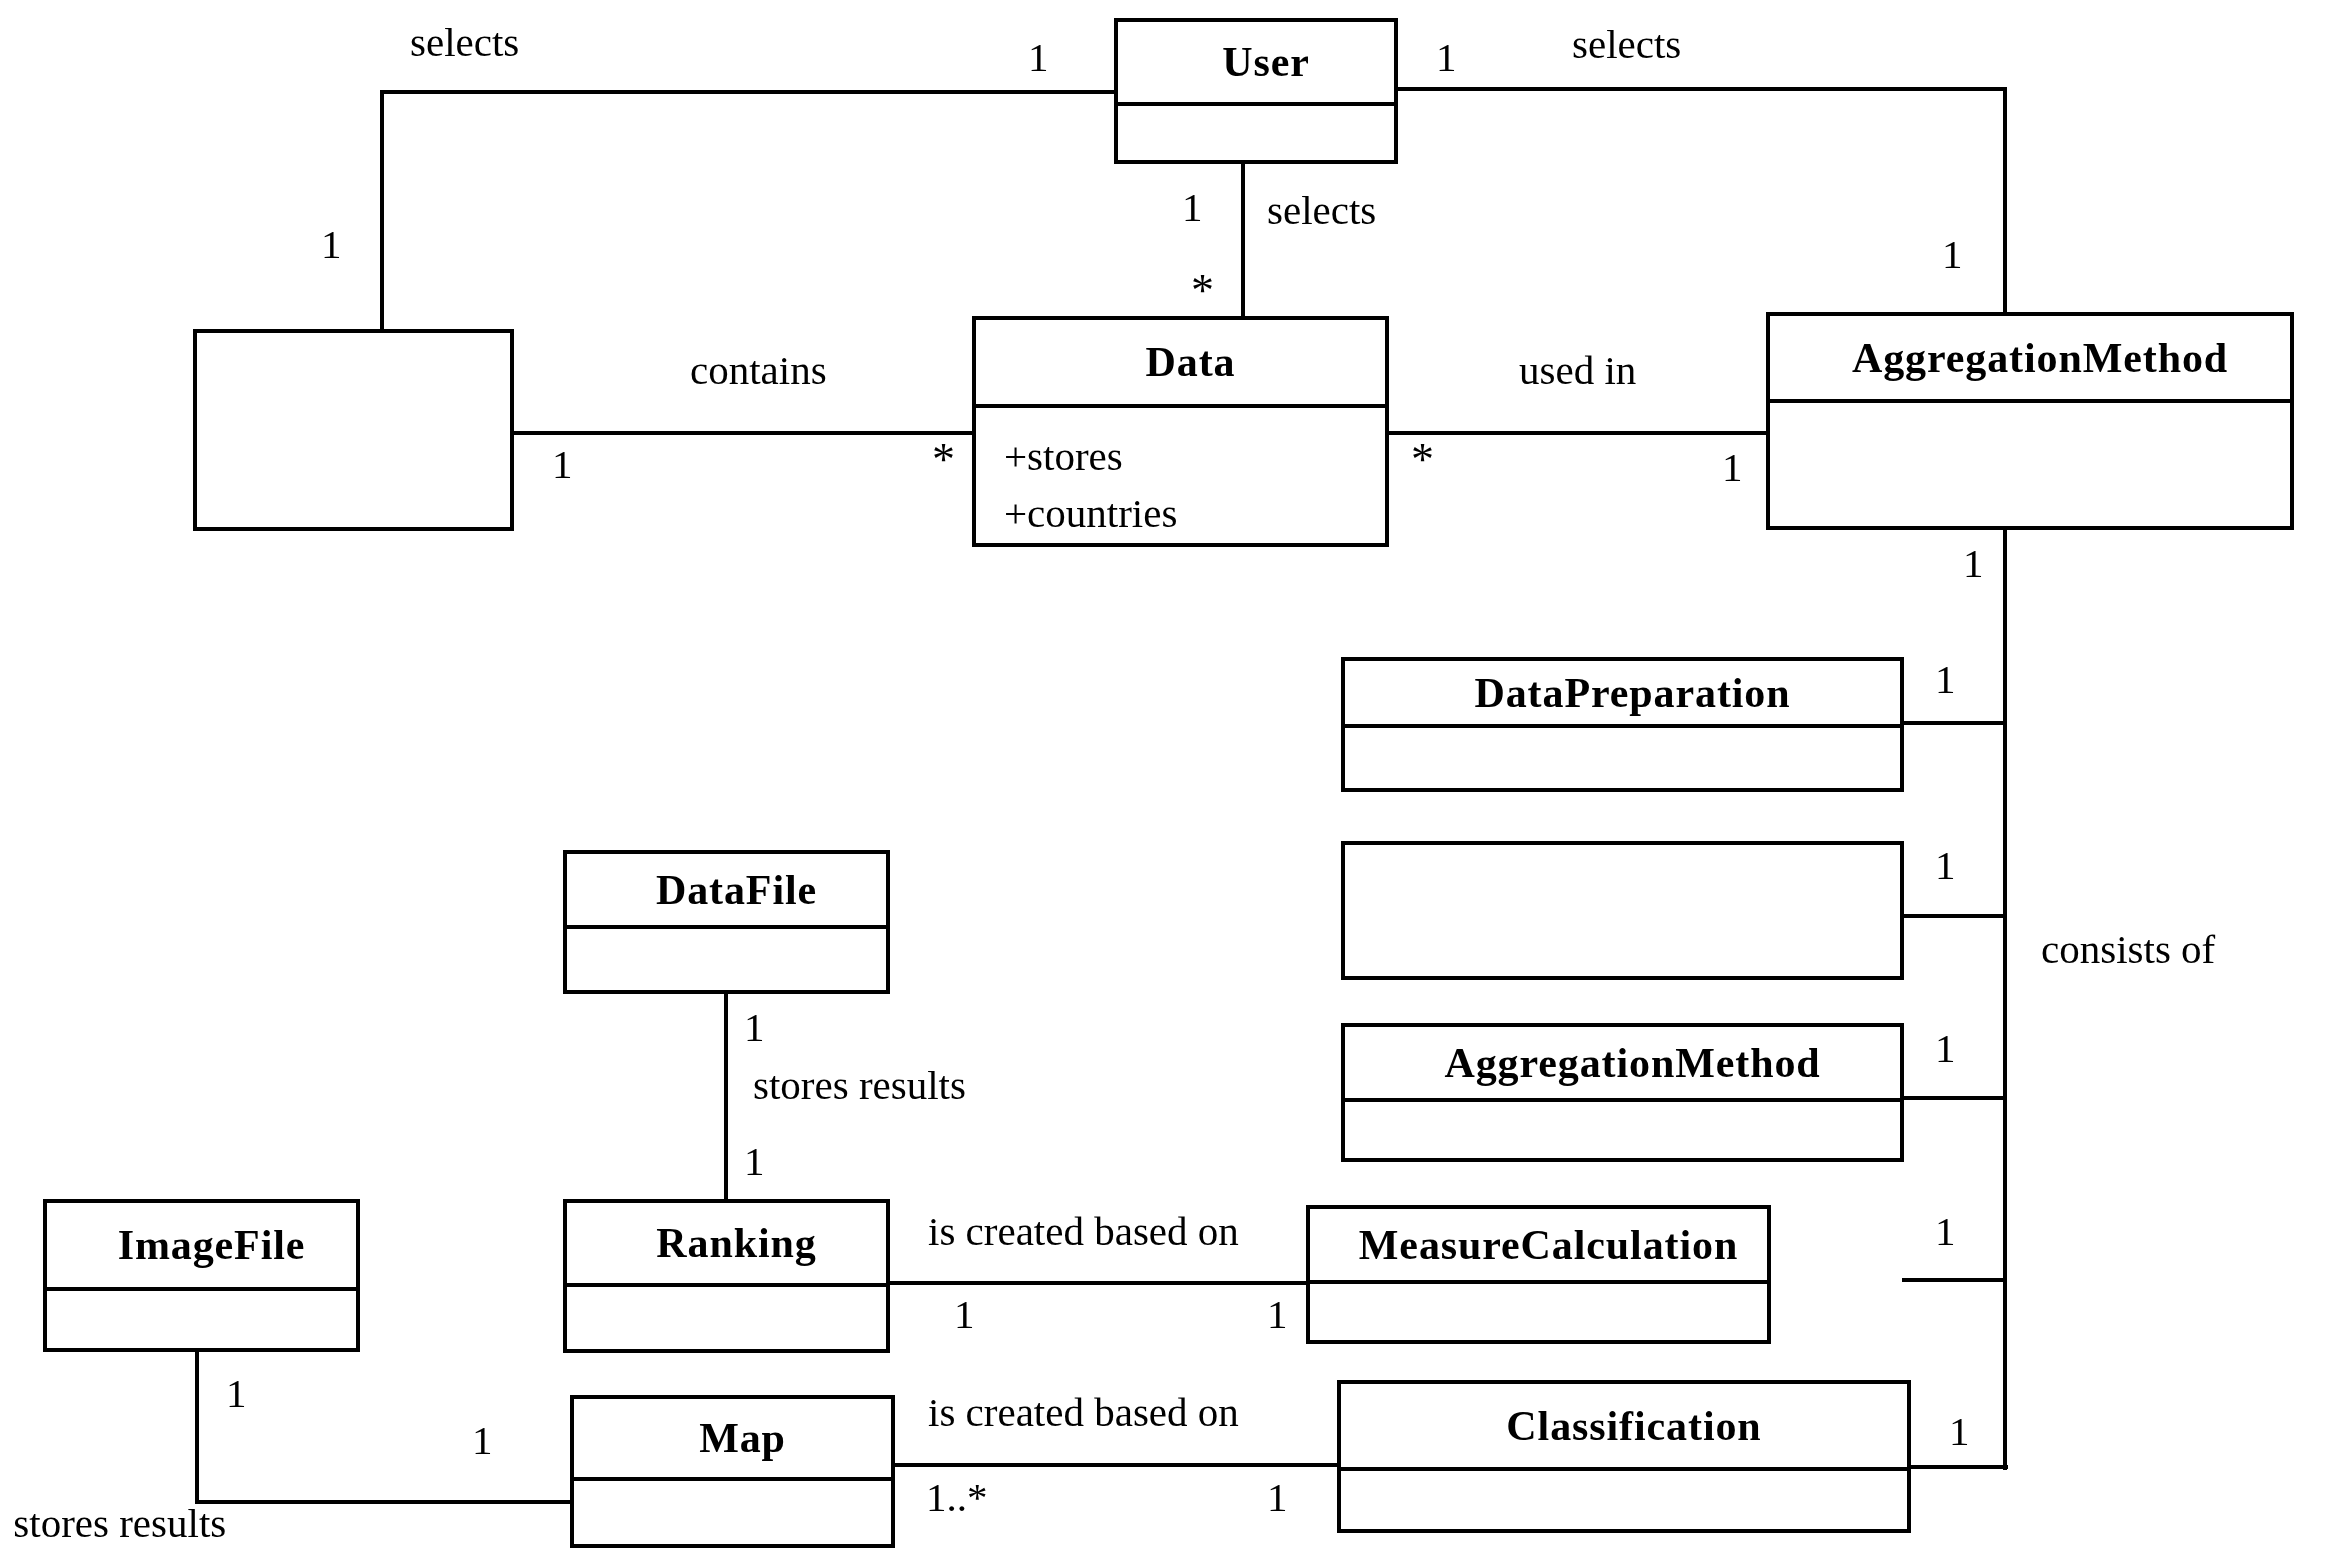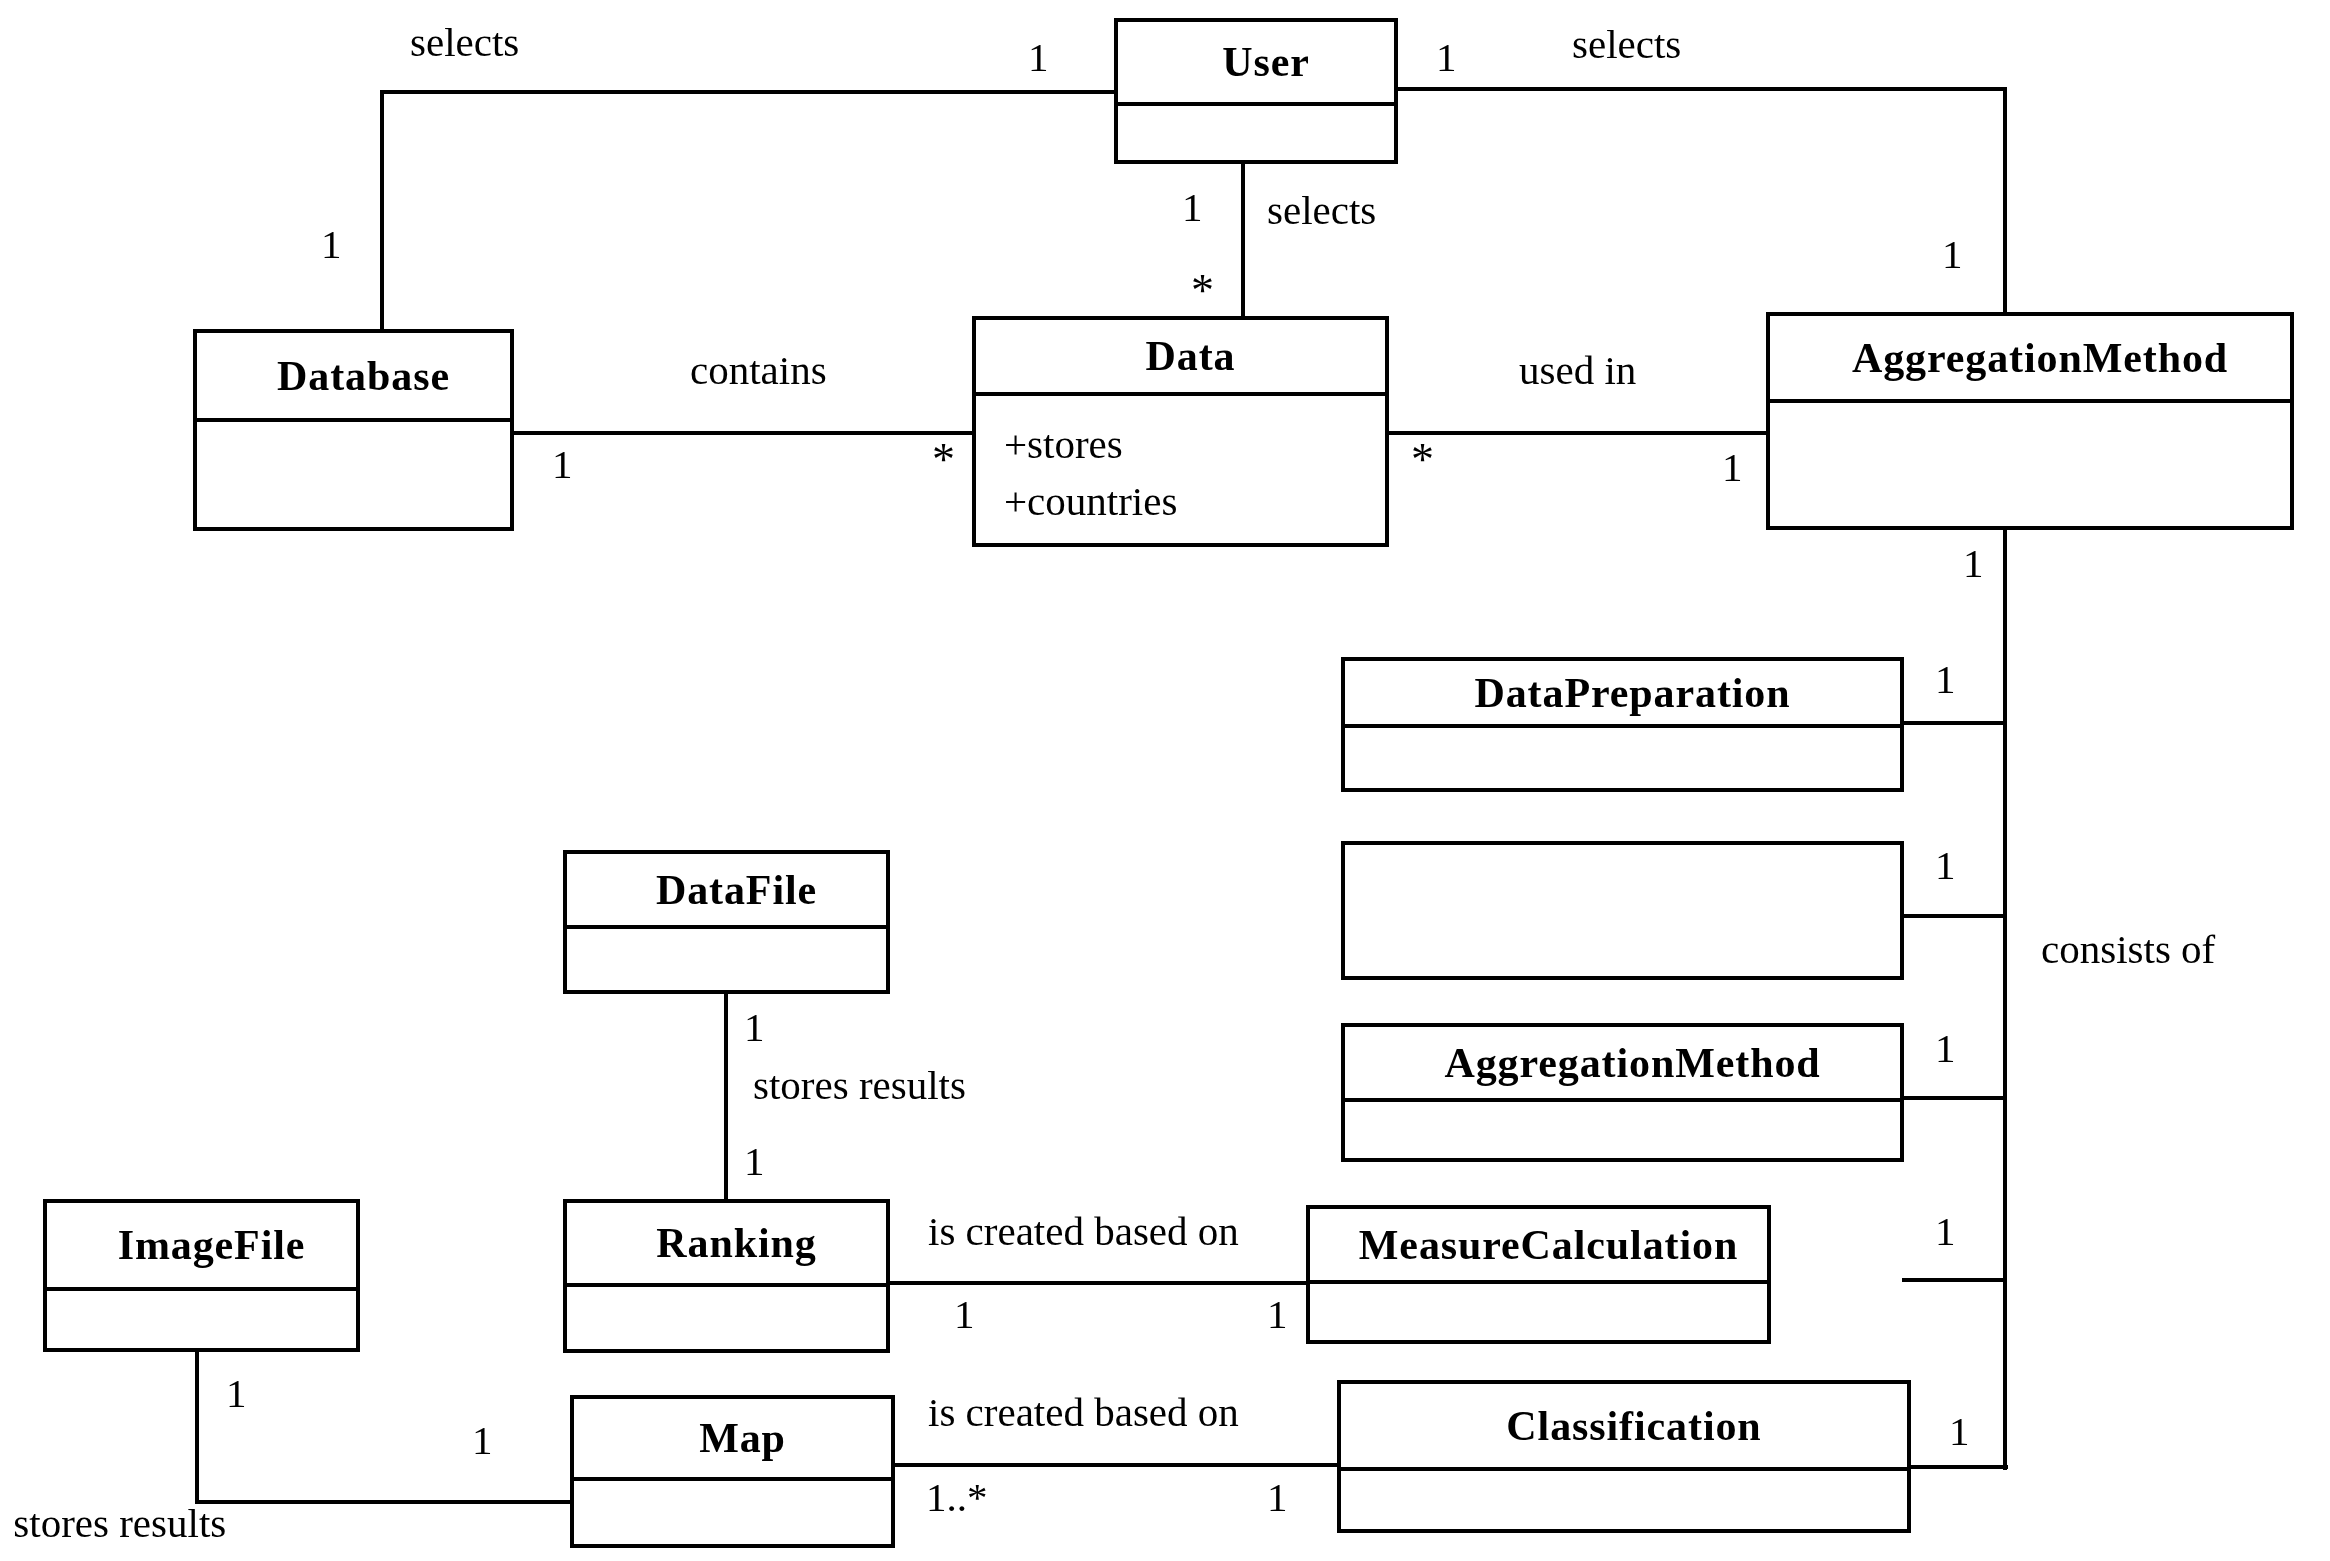--- a/index.html
+++ b/index.html
@@ -55,26 +55,25 @@
 
   <div class="ln v" style="left:195px;top:1350px;height:154px"></div>
   <div class="ln h" style="left:195px;top:1500px;width:376px"></div>
 
   <div class="cls" style="left:1114px;top:18px;width:284px;height:146px">
     <div class="cls-name" style="height:84px">User</div>
     <div class="cls-attrs"></div>
   </div>
 
   <div class="cls" style="left:193px;top:329px;width:321px;height:202px">
-    <div class="cls-name" style="height:89px">Database</div>
     <div class="cls-attrs"></div>
   </div>
 
   <div class="cls" style="left:972px;top:316px;width:417px;height:231px">
-    <div class="cls-name" style="height:76px">Data</div>
+    <div class="cls-name" style="height:88px">Data</div>
     <div class="cls-attrs">
       <div class="attr">+stores</div>
       <div class="attr">+countries</div>
     </div>
   </div>
 
   <div class="cls" style="left:1766px;top:312px;width:528px;height:218px">
     <div class="cls-name" style="height:87px">AggregationMethod</div>
     <div class="cls-attrs"></div>
   </div>

